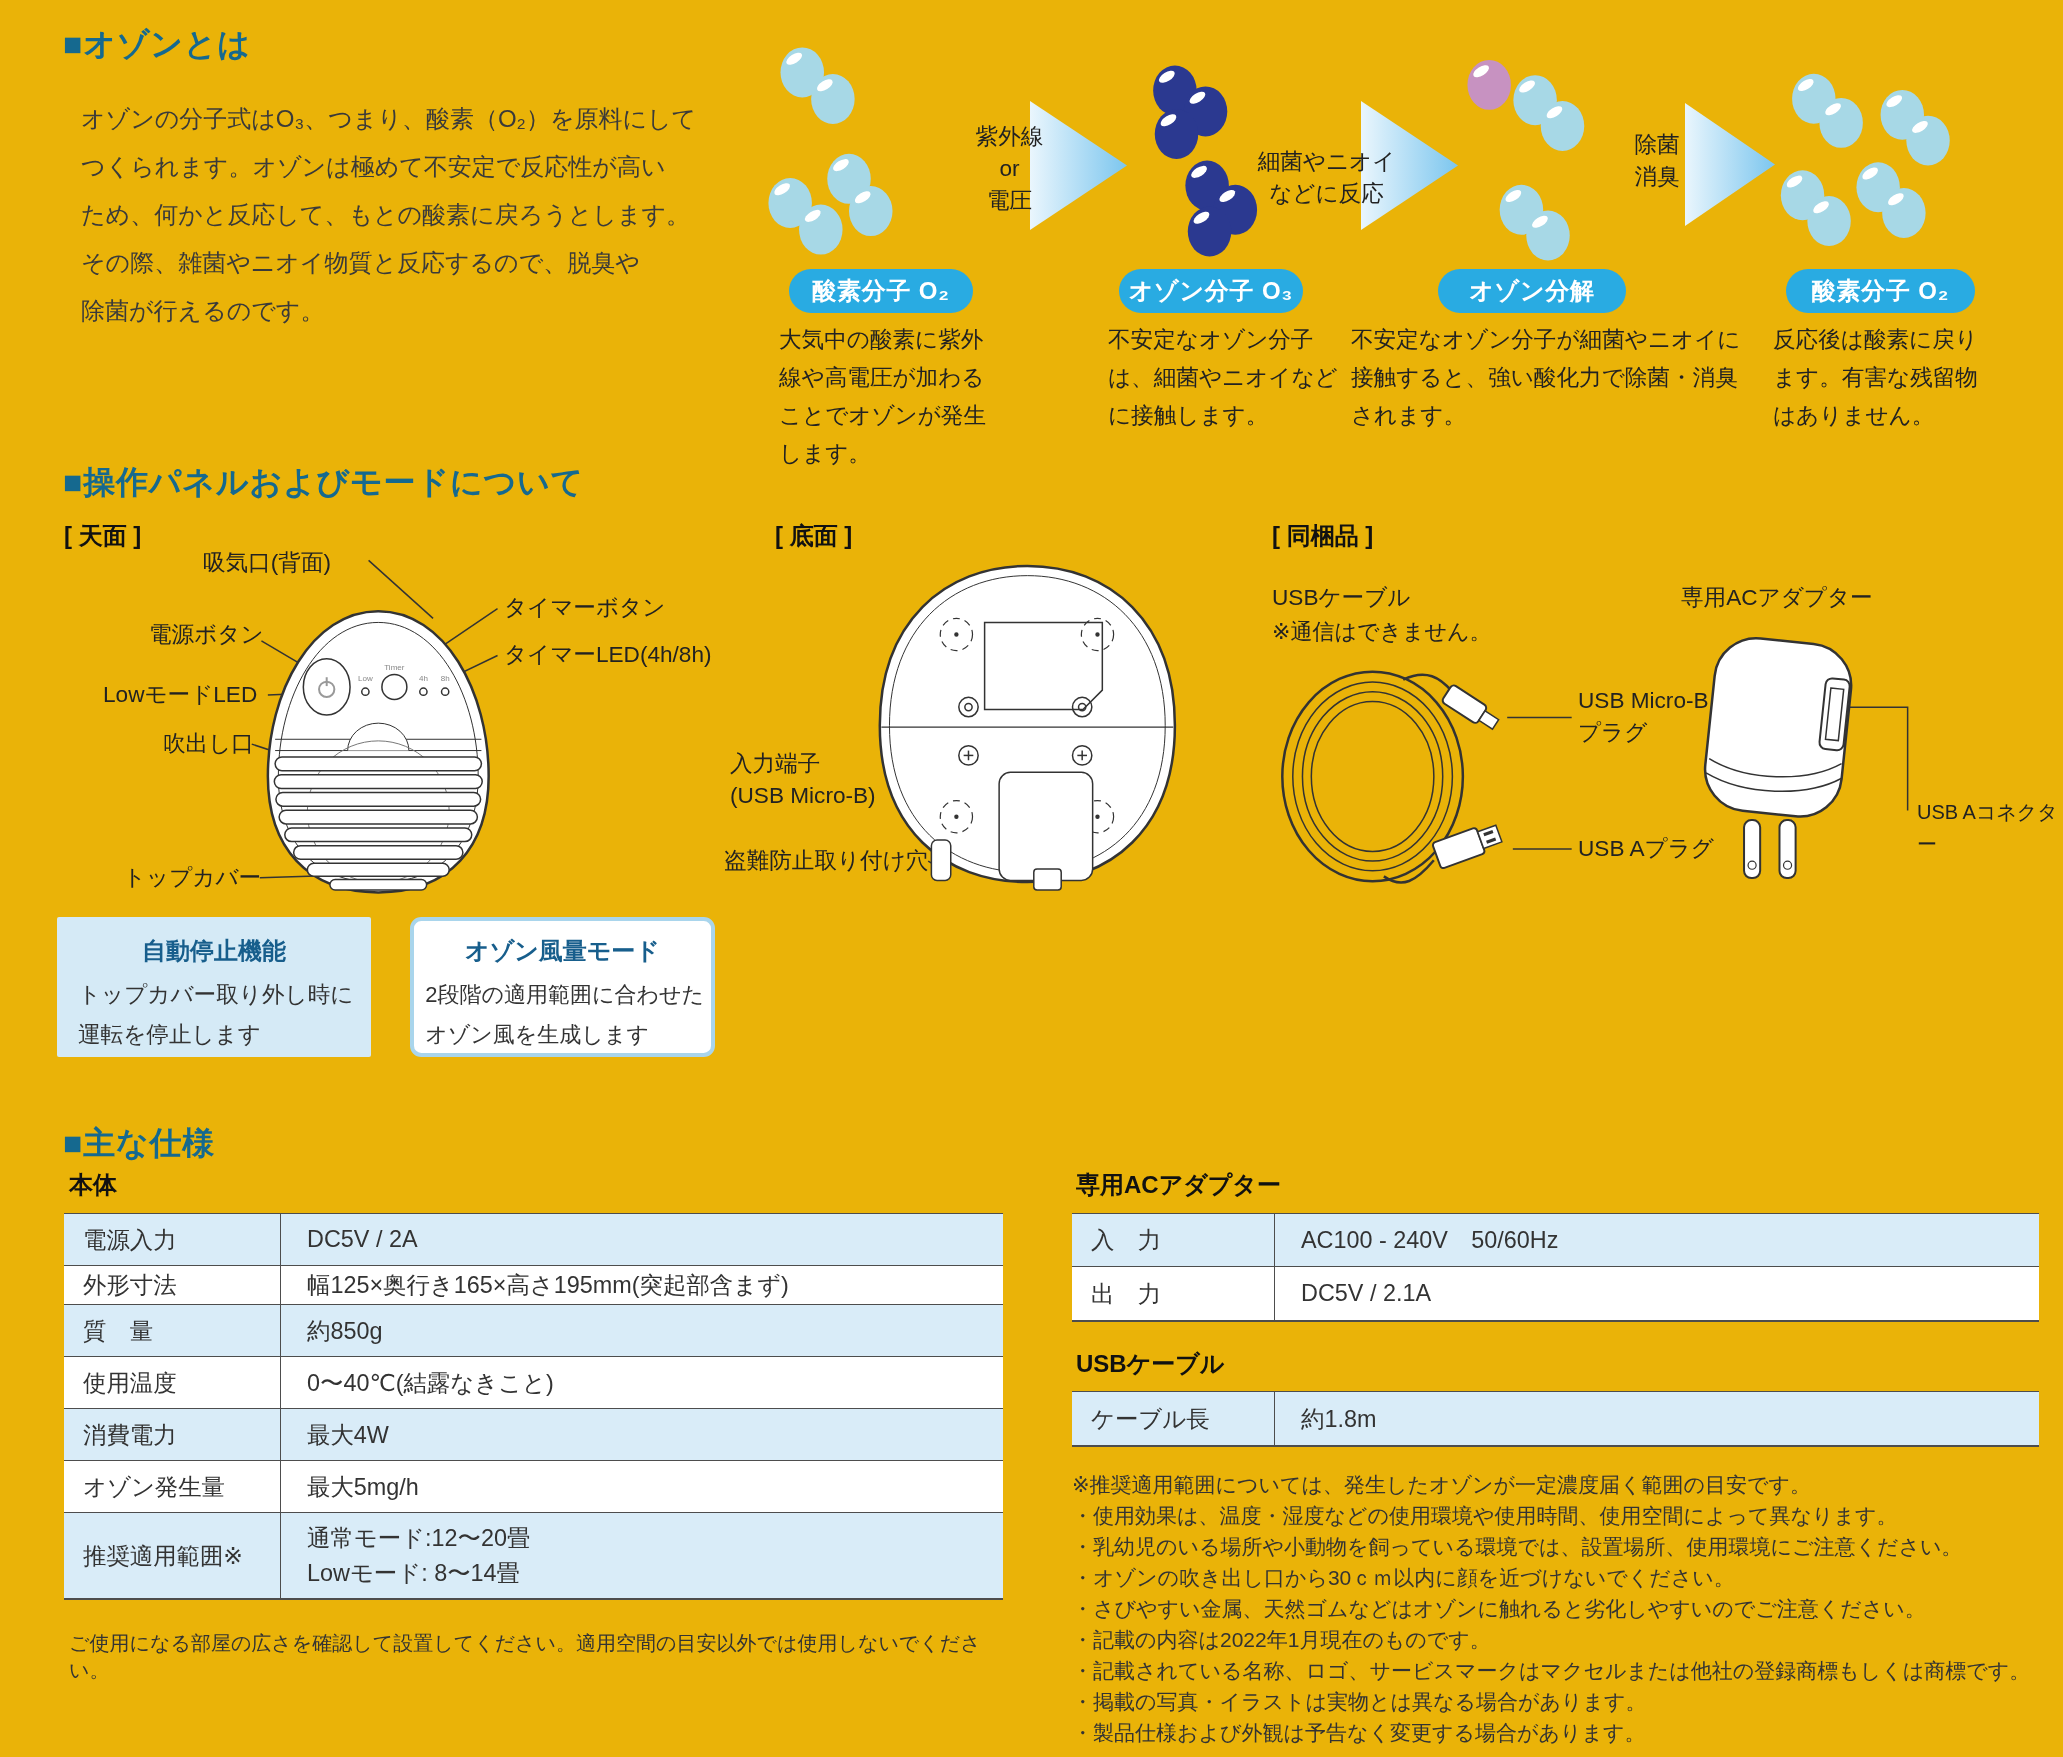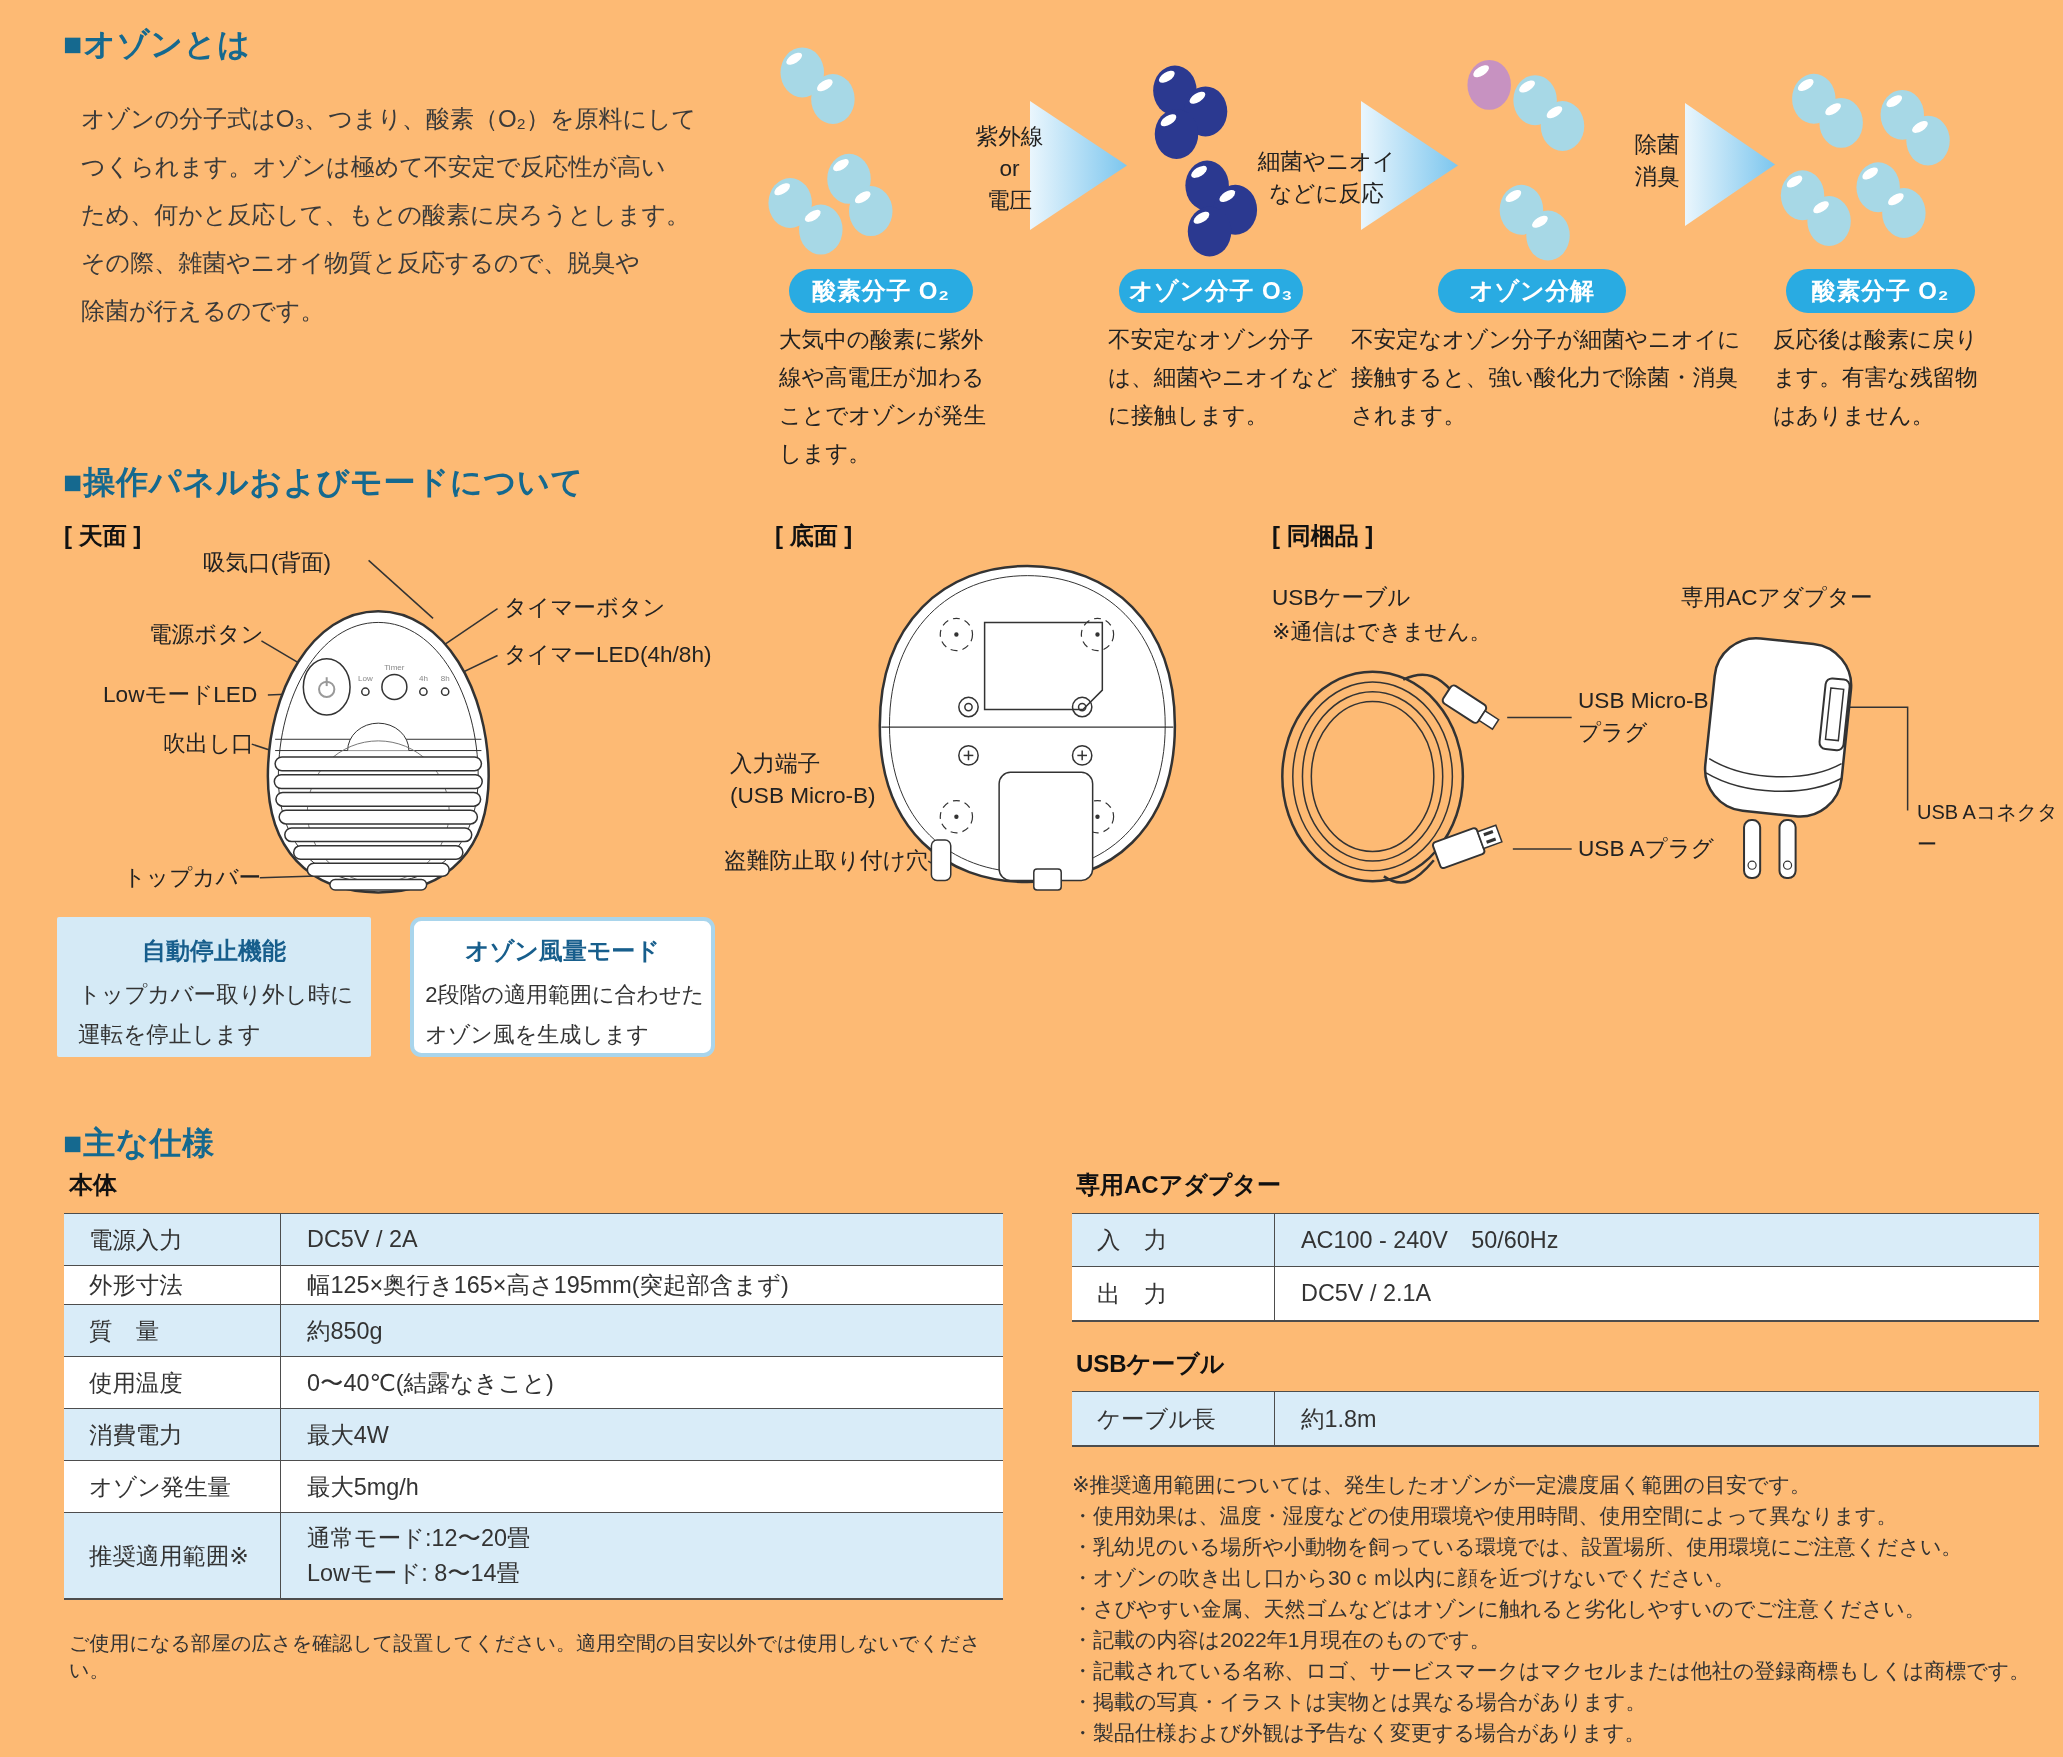--- a/index.html
+++ b/index.html
@@ -1,35 +1,35 @@
 <!DOCTYPE html>
 <html style="font-size:13px"><head>
 <meta charset="utf-8">
 <style>
   html,body{margin:0;padding:0;background:#fff;font-family:"Liberation Sans","DejaVu Sans",sans-serif;}
-  .page{position:relative;width:2064px;height:1757px;background:#fdba74;overflow:hidden;color:#333;}
+  .page{position:relative;width:2064px;height:1757px;background:#eab308;overflow:hidden;color:#333;}
   .abs{position:absolute;}
   .pre{white-space:pre-line;}
   .h1{font-size:32px;font-weight:bold;color:#15698f;letter-spacing:0.8px;}
   .para{font-size:24px;line-height:48px;color:#3a3a3a;}
   .pill{background:#29abe2;color:#fff;font-weight:bold;font-size:24px;height:44px;border-radius:22px;
         display:flex;align-items:center;justify-content:center;letter-spacing:0.8px;}
   .cap{font-size:22.6px;line-height:38px;color:#222;}
   .arrow{clip-path:polygon(0 0,100% 50%,0 100%);background:linear-gradient(90deg,#eaf6fd 0%,#aederf5 40%,#7cc6ee 100%);
          background:linear-gradient(90deg,#eaf6fd 0%,#7cc6ee 100%);}
   .arrow-label{font-size:22.6px;line-height:32px;text-align:center;color:#222;z-index:3;}
   .bracket{font-size:24px;font-weight:bold;color:#111;}
   .callout{font-size:22.6px;line-height:32px;color:#222;}
   .subhead{font-size:24px;font-weight:bold;color:#111;}
   .fbox-title{font-size:24px;font-weight:bold;color:#175e8c;text-align:center;}
   .fbox-body{font-size:22.6px;line-height:40px;color:#333;}
   .spec-table{border-top:1.6px solid #4d4d4d;border-bottom:2.4px solid #4d4d4d;box-sizing:border-box;}
   .spec-row{display:flex;border-bottom:0.8px solid #4d4d4d;box-sizing:border-box;}
   .spec-row:last-child{border-bottom:none;}
-  .spec-label{width:216px;flex-shrink:0;padding-left:25px;display:flex;align-items:center;font-size:23.4px;color:#333;box-sizing:border-box;}
+  .spec-label{width:216px;flex-shrink:0;padding-left:19px;display:flex;align-items:center;font-size:23.4px;color:#333;box-sizing:border-box;}
   .spec-value{flex:1;border-left:1.6px solid #4d4d4d;padding-left:26px;display:flex;align-items:center;font-size:23.4px;color:#333;box-sizing:border-box;}
   .row-blue{background:#d9ecf8;}
   .row-white{background:#ffffff;}
   .fnote{font-size:20px;color:#333;}
   .note-line{font-size:21px;line-height:31px;color:#333;}
   svg{display:block;}
   .ill path,.ill rect,.ill circle,.ill ellipse,.ill line,.ill polyline{vector-effect:non-scaling-stroke;}
 </style>
 </head>
 <body>

